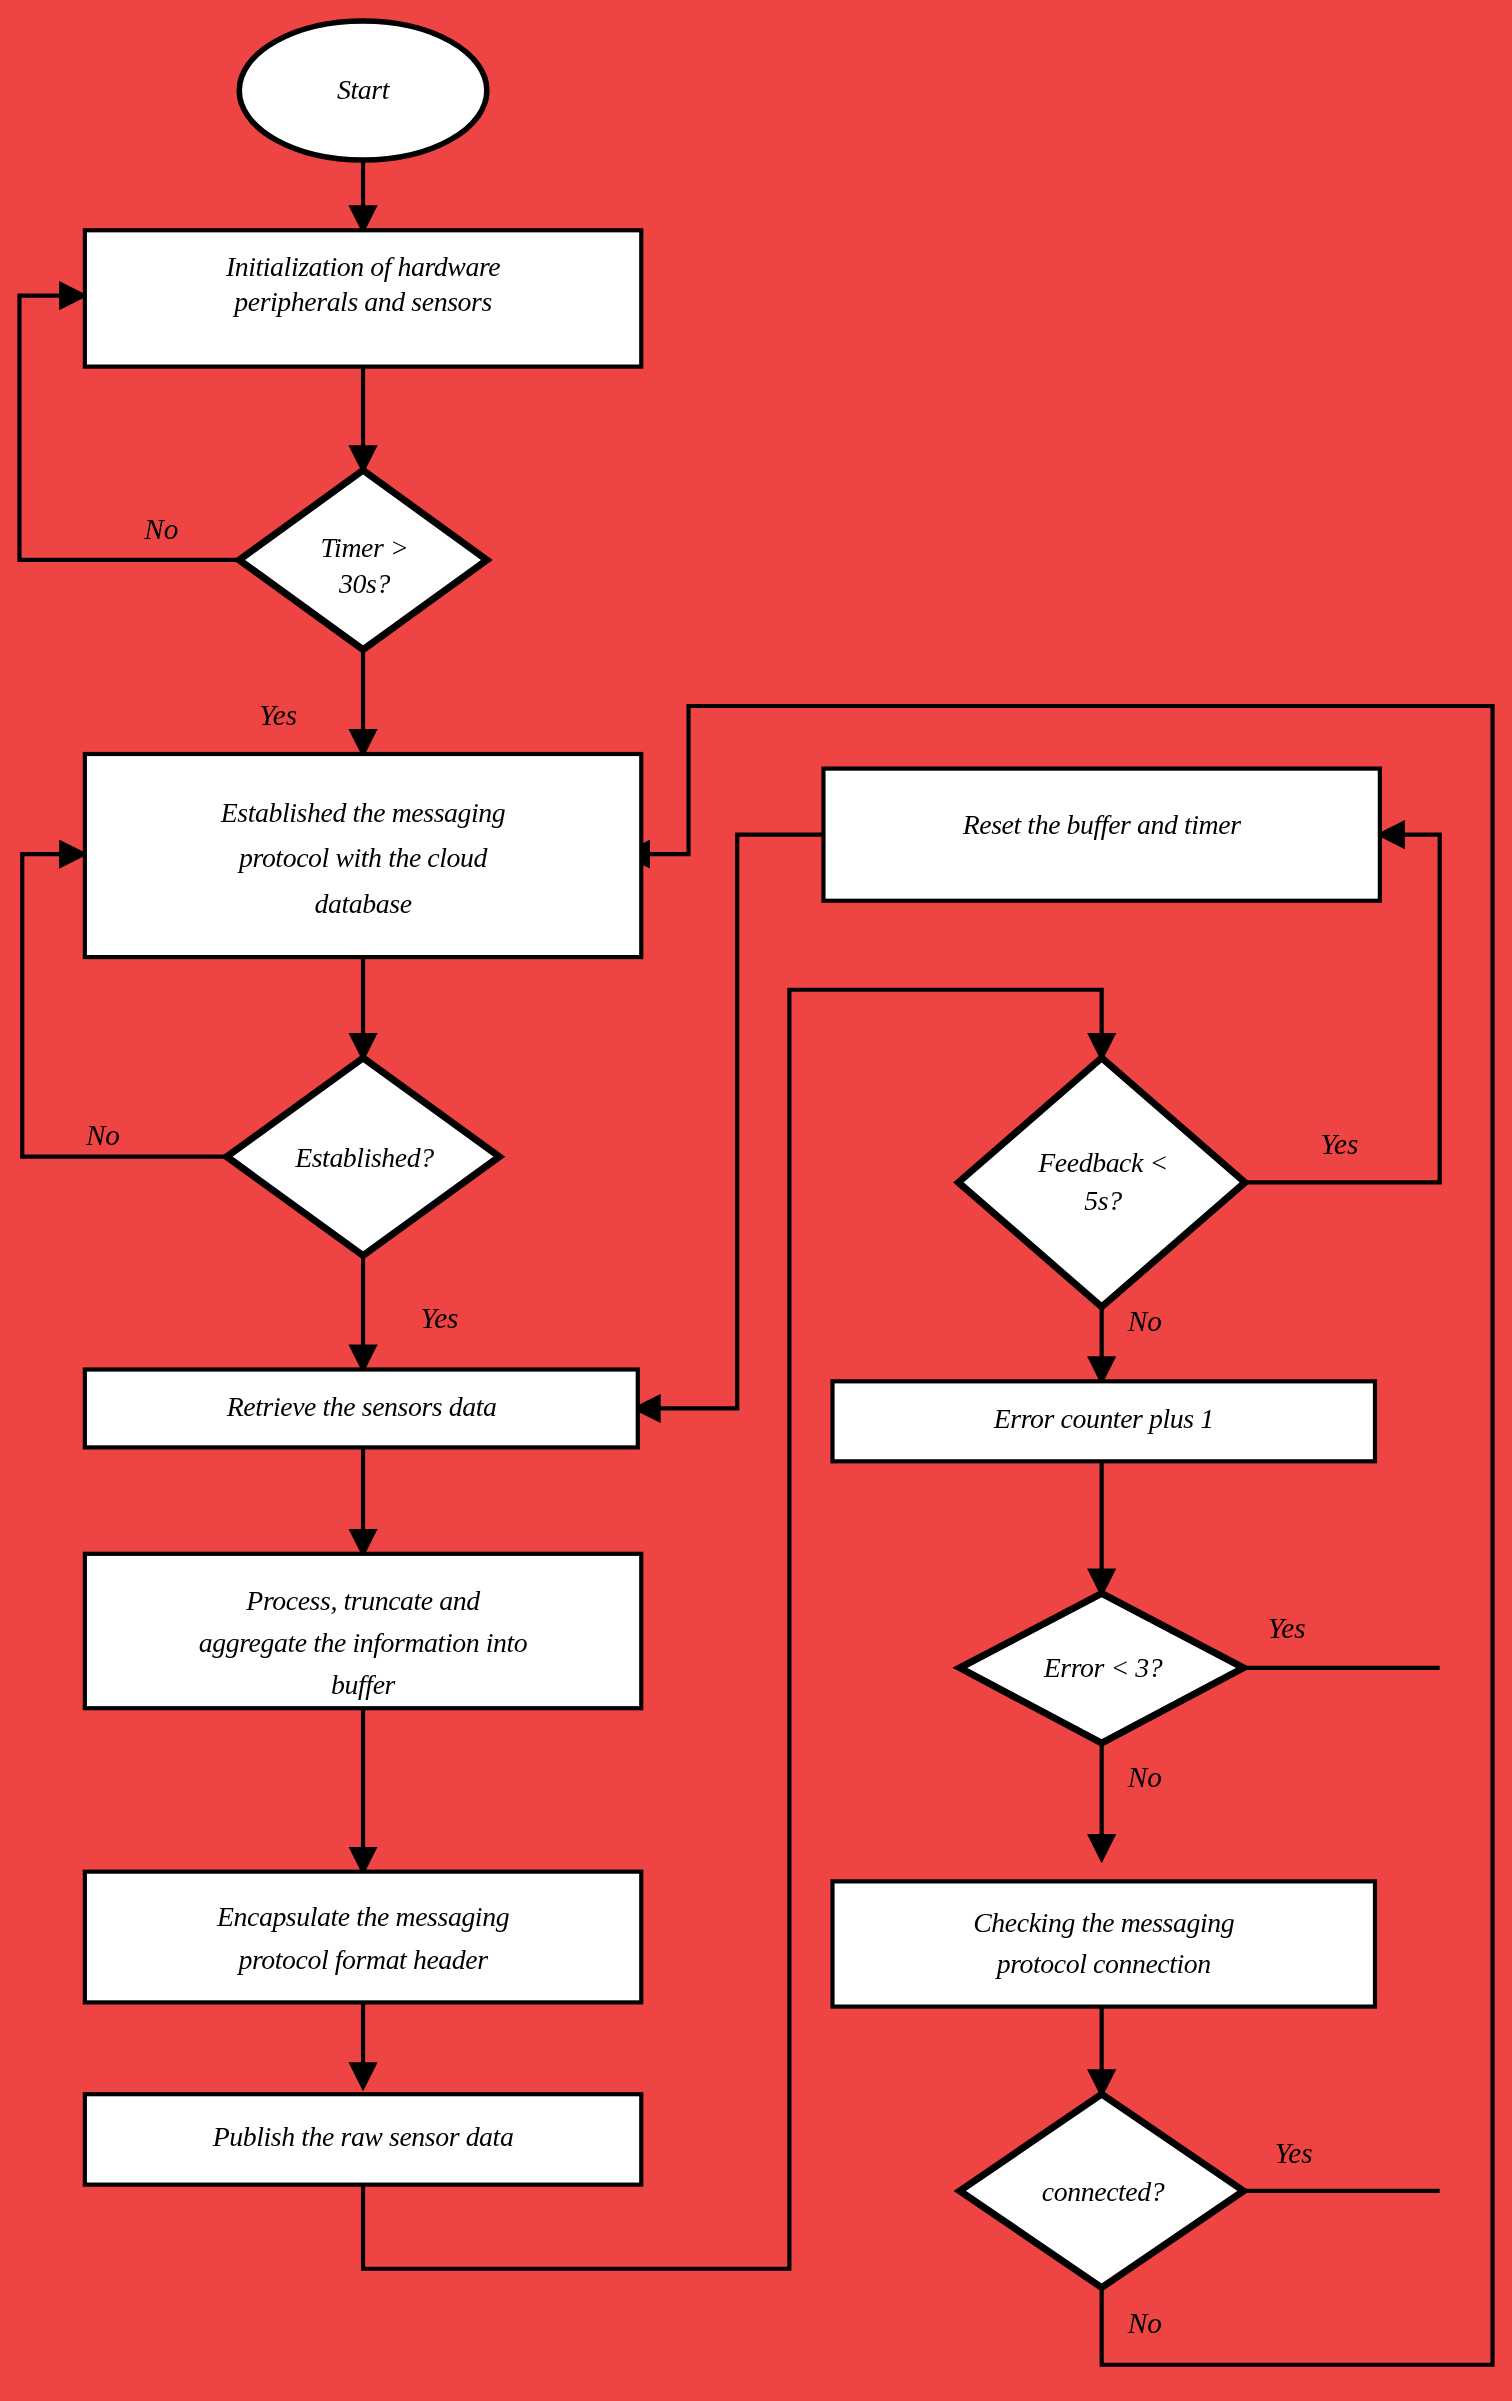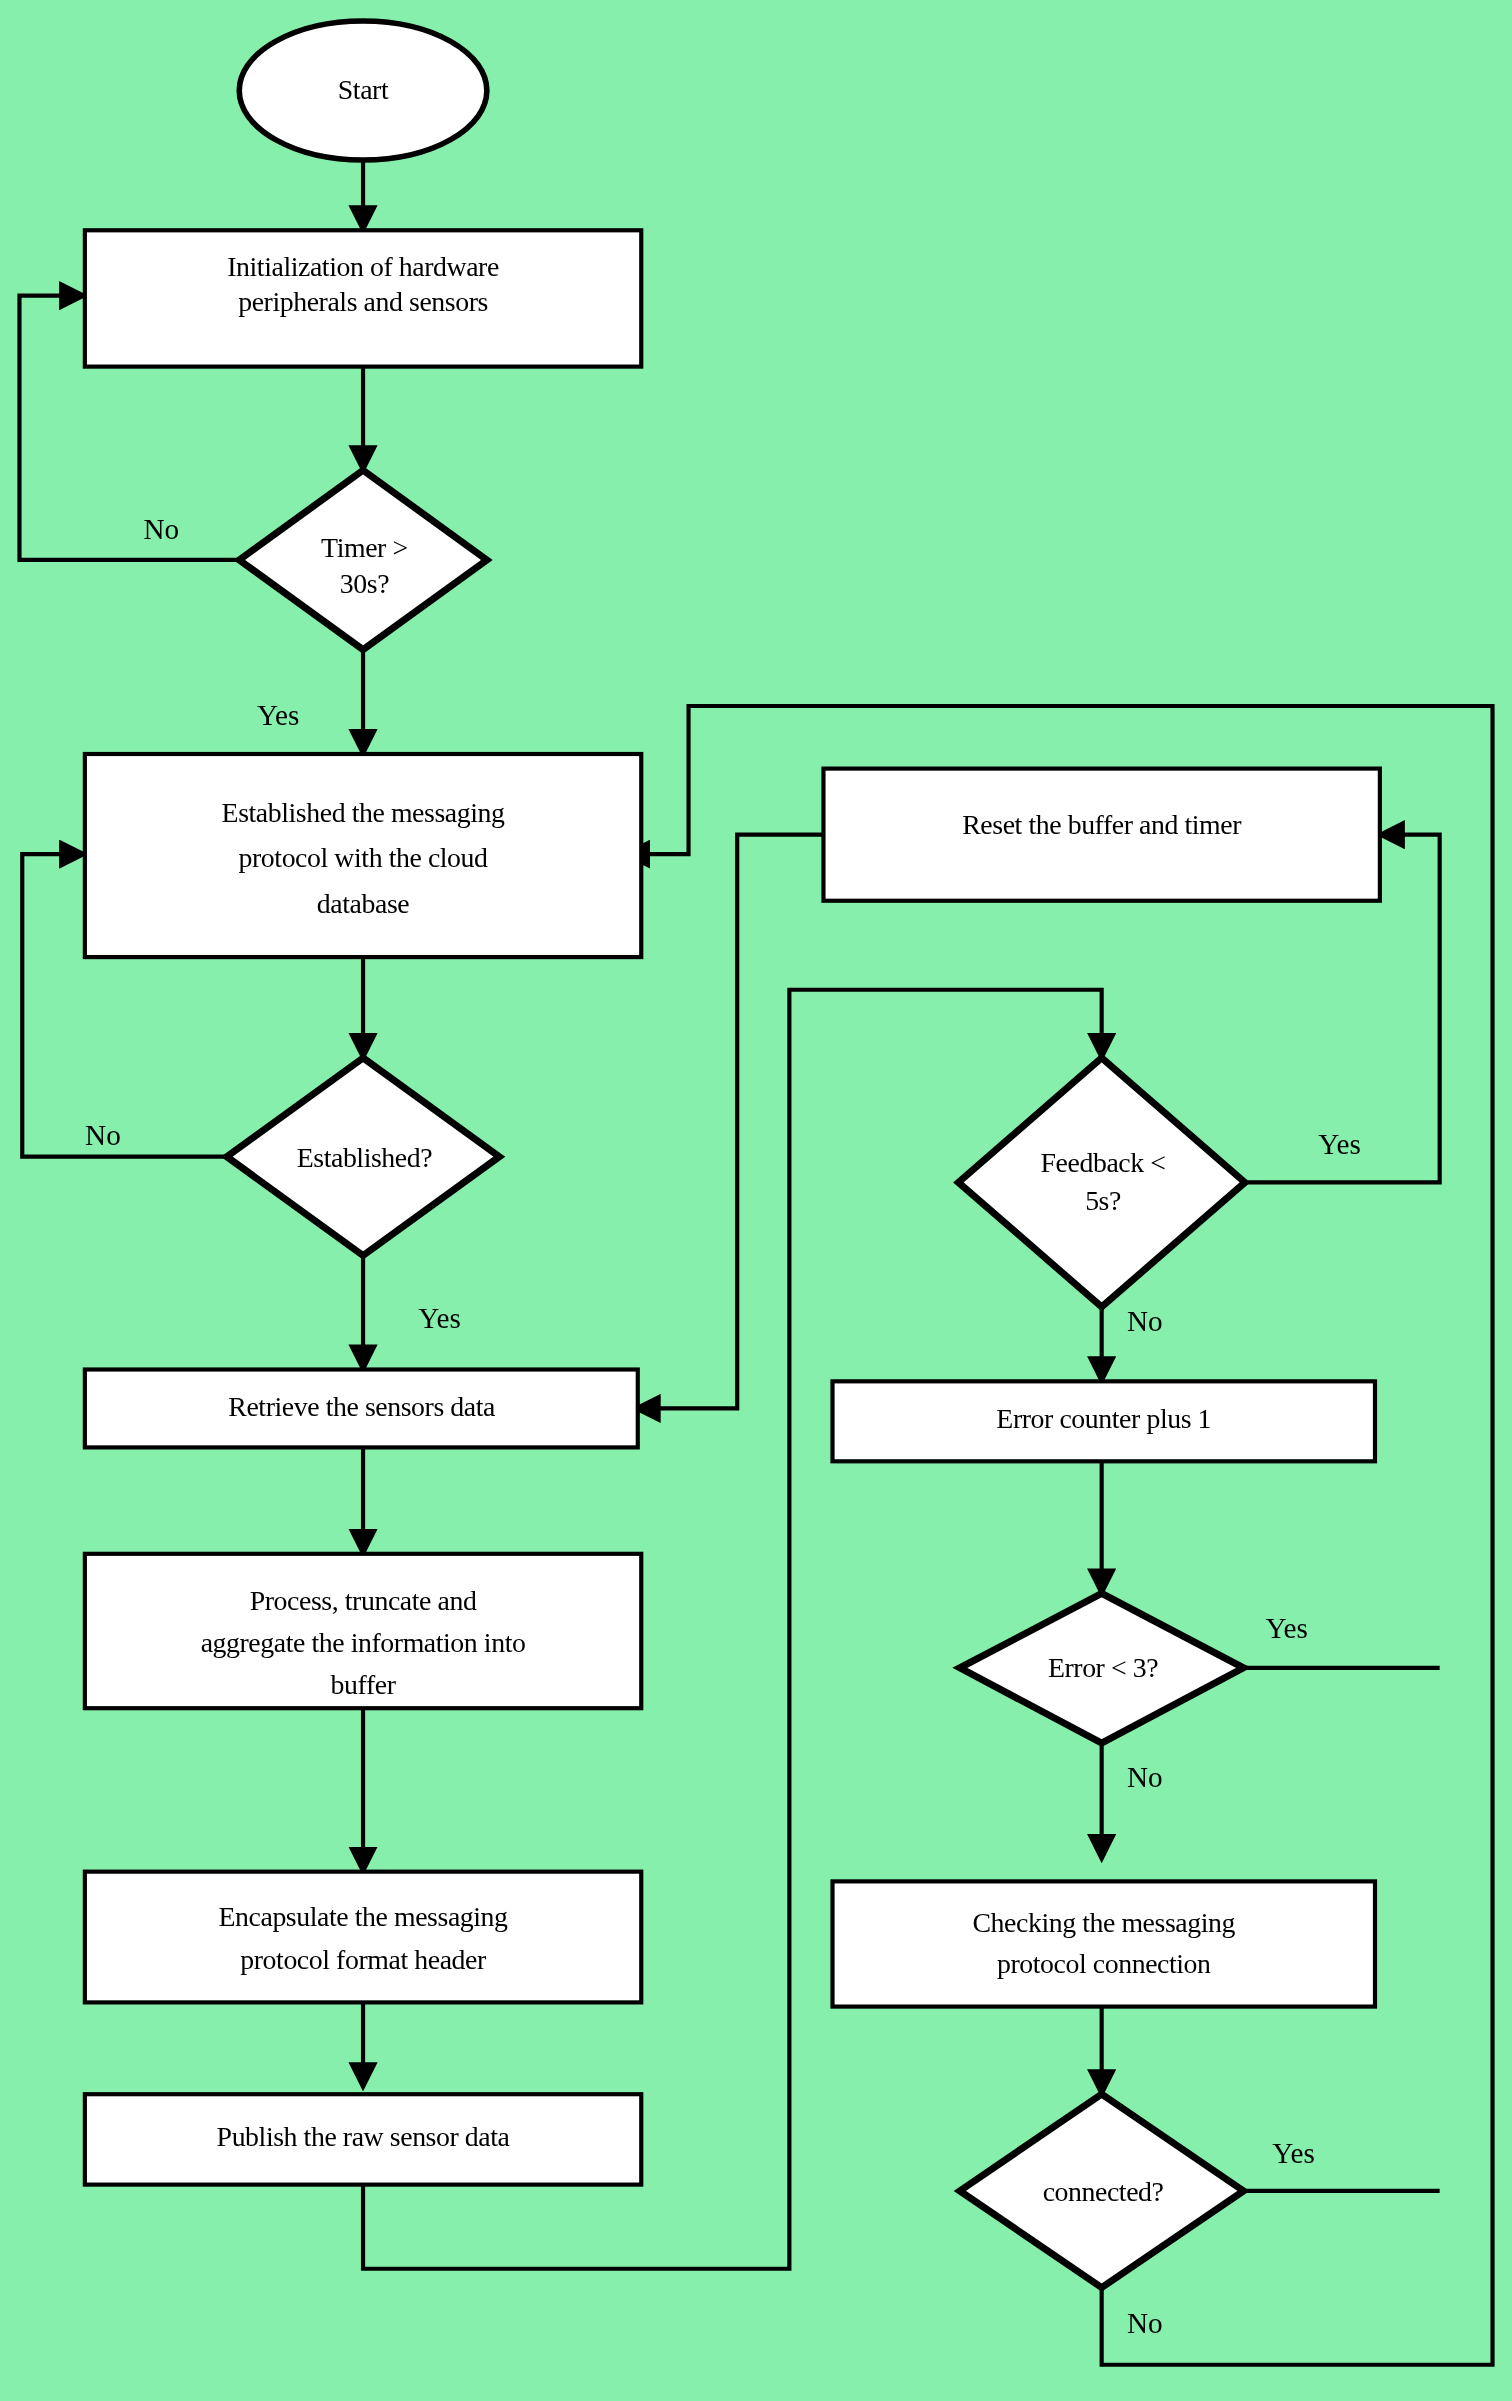--- a/index.html
+++ b/index.html
@@ -7,22 +7,23 @@
     padding: 0;
     background: #ffffff;
   }
   body {
     font-family: "Liberation Serif", "DejaVu Serif", serif;
   }
   #flow-root {
     position: relative;
     width: 1512px;
     height: 2401px;
-    background: #86efac;
+    background: #ef4444;
     overflow: hidden;
+    font-style: italic;
   }
   svg#flowchart {
     display: block;
     width: 1512px;
     height: 2401px;
   }
   .node-shape {
     fill: #ffffff;
     stroke: #000000;
     stroke-width: 7;

